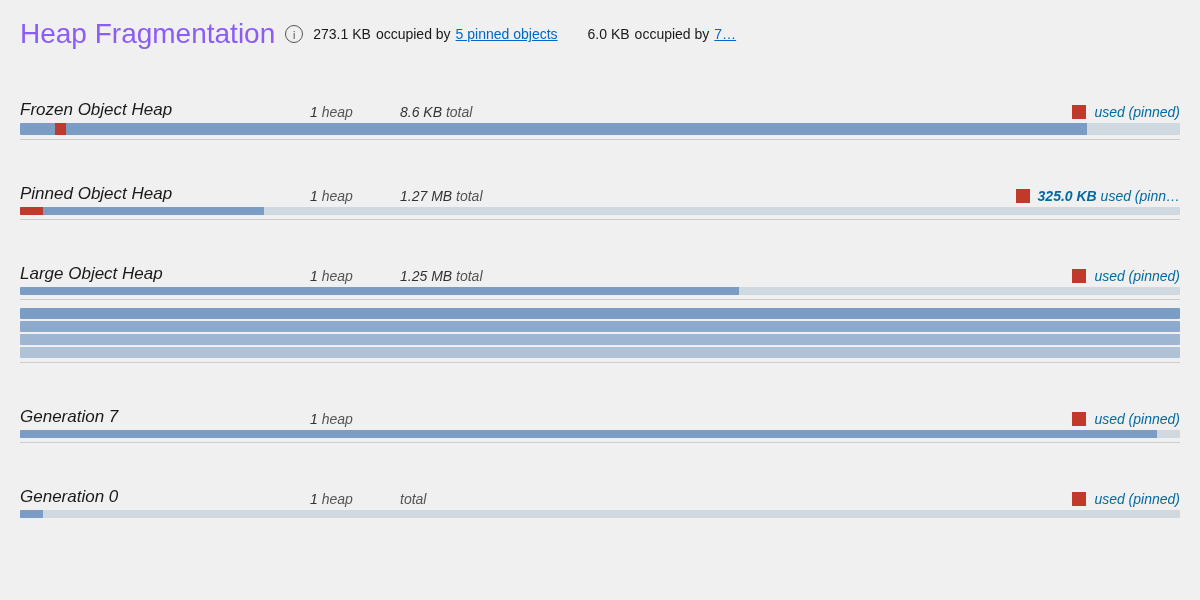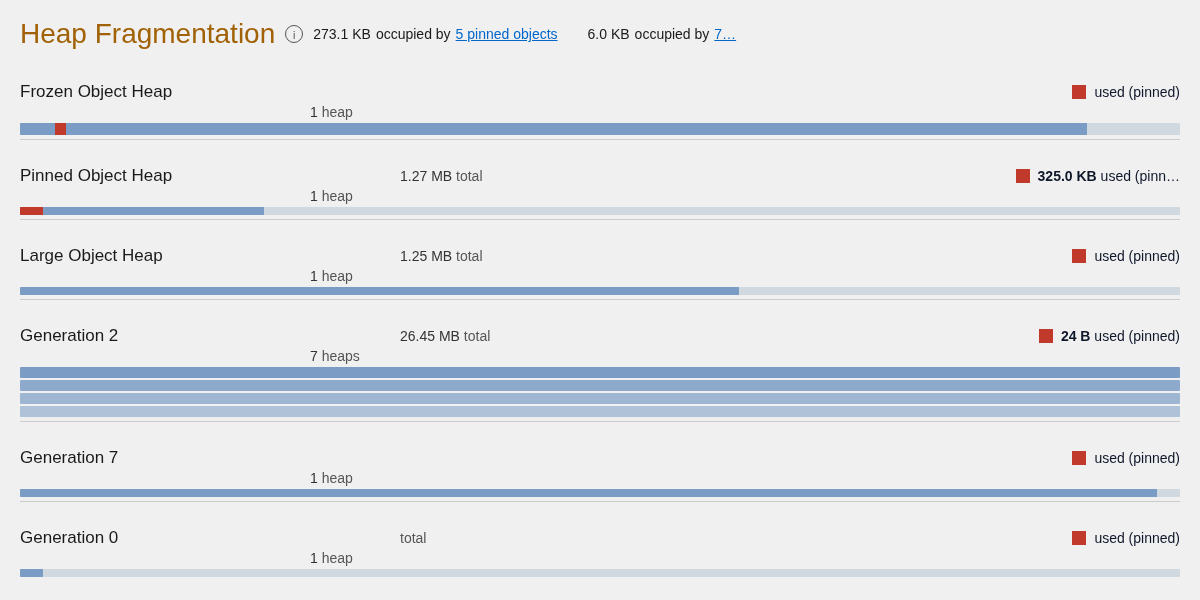--- a/index.html
+++ b/index.html
@@ -24,21 +24,21 @@
       display: flex;
       align-items: center;
       gap: 10px;
       margin-bottom: 14px;
       flex-wrap: nowrap;
     }
 
     .page-title {
       font-size: 28px;
       font-weight: 400;
-      color: #a16207;
+      color: #8b5cf6;
       white-space: nowrap;
     }
 
     .info-icon {
       display: inline-flex;
       align-items: center;
       justify-content: center;
       width: 18px;
       height: 18px;
       border-radius: 50%;
@@ -64,23 +64,24 @@
       cursor: pointer;
     }
 
     
     .heap-section {
       margin-bottom: 6px;
     }
 
     .heap-row-header {
       display: flex;
-      align-items: center;
+      align-items: flex-end;
       gap: 0;
       margin-bottom: 3px;
+      font-style: italic;
     }
 
     .heap-name {
       font-size: 17px;
       font-weight: 400;
       color: #1a1a1a;
       width: 290px;
       flex-shrink: 0;
     }
 
@@ -96,21 +97,21 @@
       font-size: 14px;
       color: #333;
       flex: 1;
     }
 
     .heap-legend {
       display: flex;
       align-items: center;
       gap: 8px;
       font-size: 14px;
-      color: #0f172a;
+      color: #0369a1;
       flex-shrink: 0;
       margin-left: auto;
       padding-right: 0;
     }
 
     .legend-box {
       width: 14px;
       height: 14px;
       background: #c0392b;
       flex-shrink: 0;
@@ -192,20 +193,21 @@
         <span class="stat-link">7…</span>
       </span>
     </div>
   </div>
 
   <div id="heaps-container">
       <div class="heap-section">
         <div class="heap-row-header">
           <span class="heap-name">Frozen Object Heap</span>
           <span class="heap-count"><span style="font-weight:500">1</span> <span style="color:#555">heap</span></span>
+          <span class="heap-size"><span style="font-weight:500">8.6 KB</span> <span style="color:#555">total</span></span>
           <span class="heap-legend">
             <span class="legend-box"></span>
             <span>used (pinned)</span>
           </span>
         </div>
         <div class="bar-track tall">
           <div class="bar-fill-used" style="width: 92%;"></div>
           <div class="bar-fill-pinned" style="width: 1%; left: 3%;"></div>
         </div>
         <div class="divider"></div>
@@ -235,29 +237,20 @@
             <span class="legend-box"></span>
             <span>used (pinned)</span>
           </span>
         </div>
         <div class="bar-track ">
           <div class="bar-fill-used" style="width: 62%;"></div>
         </div>
         <div class="divider"></div>
       </div>
       <div class="heap-section">
-        <div class="heap-row-header">
-          <span class="heap-name">Generation 2</span>
-          <span class="heap-count"><span style="font-weight:500">7</span> <span style="color:#555">heaps</span></span>
-          <span class="heap-size"><span style="font-weight:500">26.45 MB</span> <span style="color:#555">total</span></span>
-          <span class="heap-legend">
-            <span class="legend-box"></span>
-            <span><strong>24 B</strong> used (pinned)</span>
-          </span>
-        </div>
         <div class="gen2-bars">
           <div class="gen2-bar-row" style="opacity: 1;"></div>
           <div class="gen2-bar-row" style="opacity: 0.85;"></div>
           <div class="gen2-bar-row" style="opacity: 0.7;"></div>
           <div class="gen2-bar-row" style="opacity: 0.55;"></div>
         </div>
         <div class="divider"></div>
       </div>
       <div class="heap-section">
         <div class="heap-row-header">

